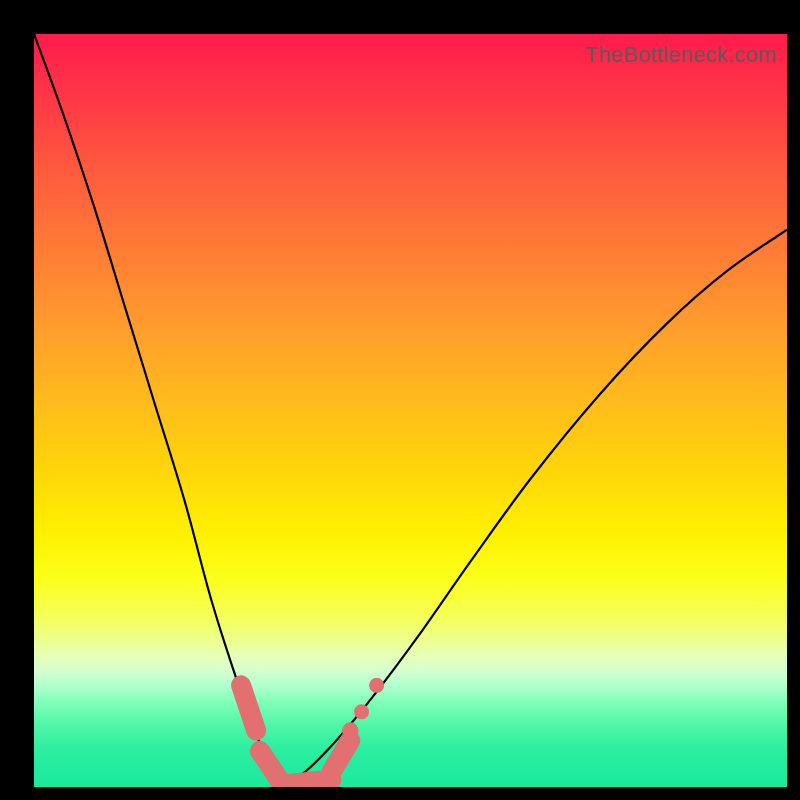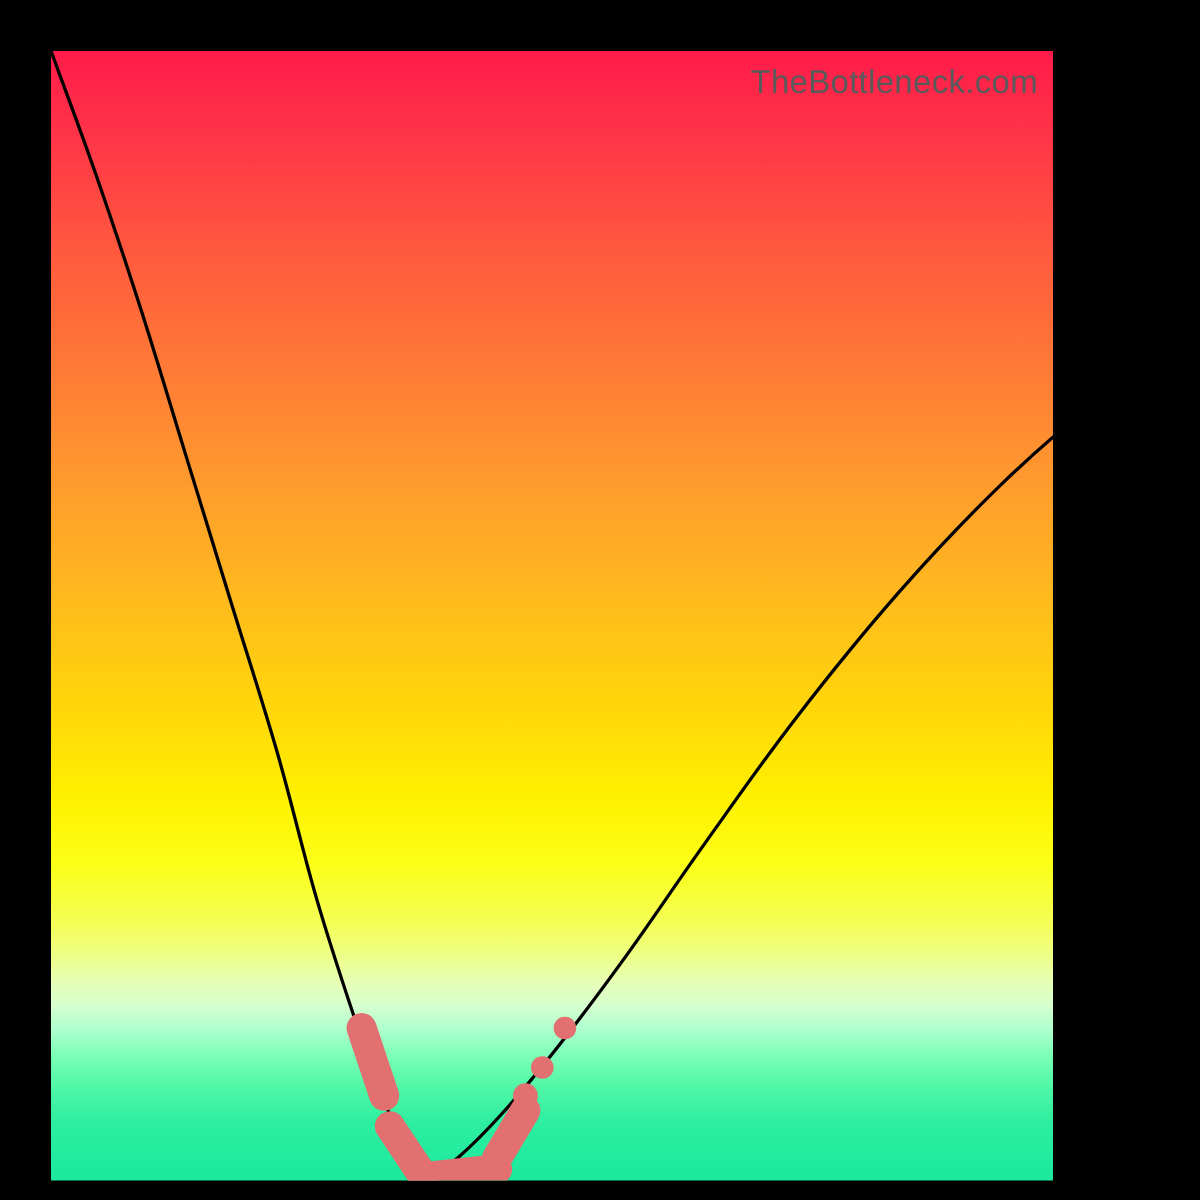--- a/index.html
+++ b/index.html
@@ -16,21 +16,21 @@
     left: 0;
     top: 0;
     width: 800px;
     height: 800px;
     background: #000;
   }
   .plot {
     position: absolute;
     left: 34px;
     top: 34px;
-    width: 668px;
+    width: 753px;
     height: 753px;
     background: linear-gradient(to bottom,
       #ff1b4a 0%,
       #ff3647 8%,
       #ff5a3e 18%,
       #ff7a36 28%,
       #ff9a2e 38%,
       #ffb91e 48%,
       #ffd60a 58%,
       #fff000 66%,

